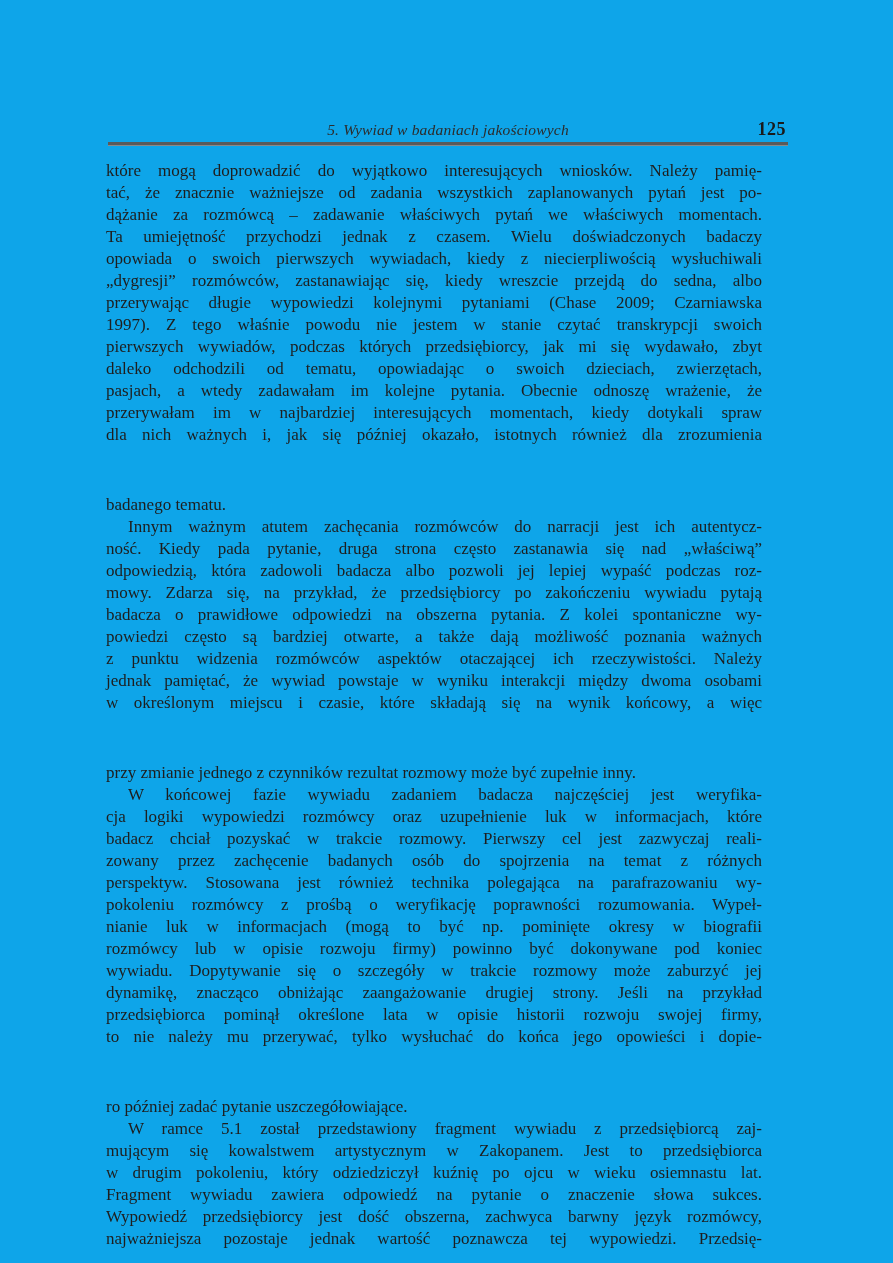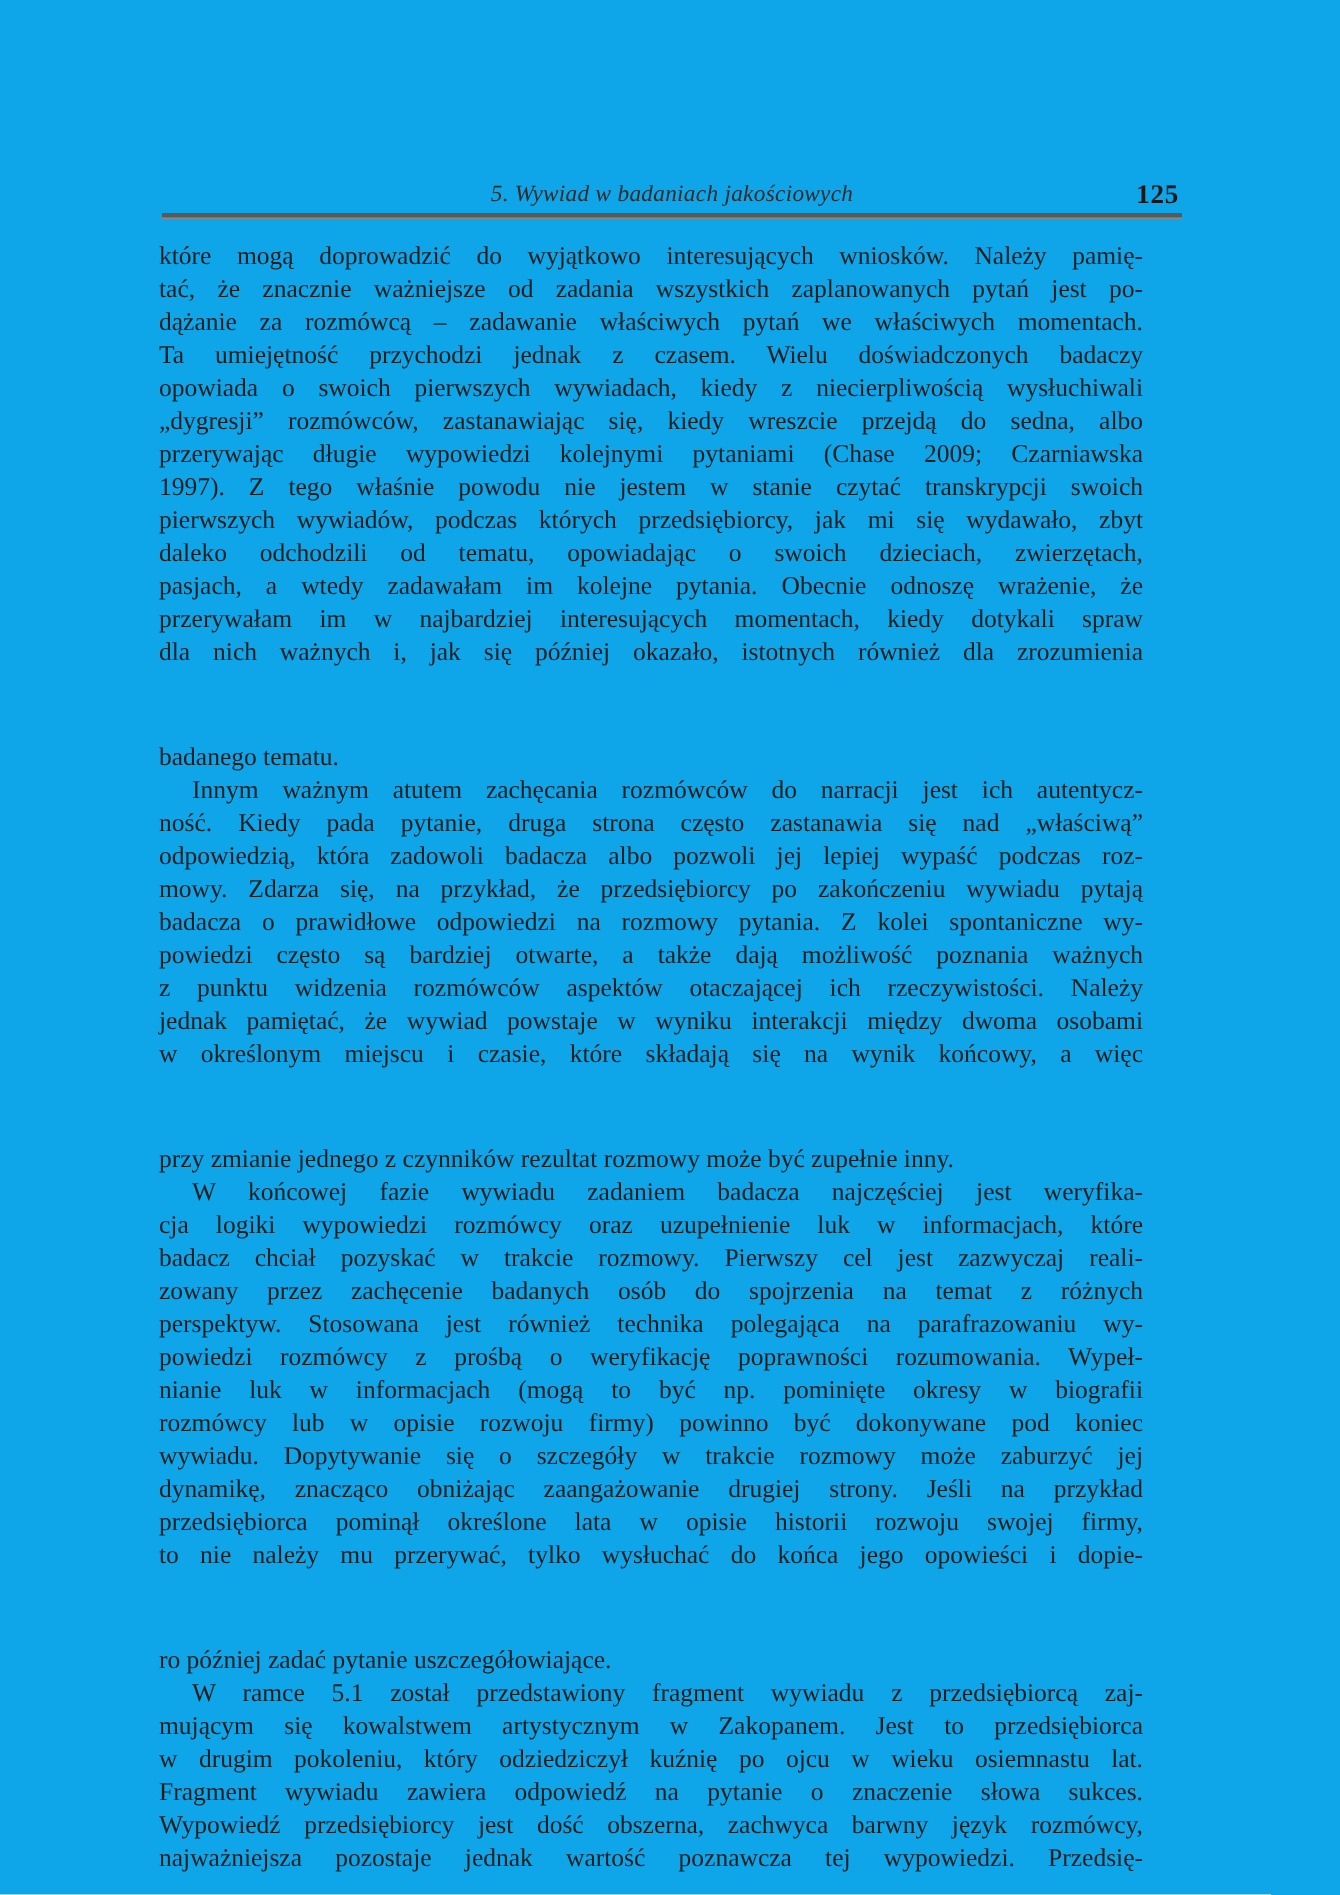--- a/index.html
+++ b/index.html
@@ -101,32 +101,32 @@
       <div class="line">pierwszych wywiadów, podczas których przedsiębiorcy, jak mi się wydawało, zbyt</div>
       <div class="line">daleko odchodzili od tematu, opowiadając o swoich dzieciach, zwierzętach,</div>
       <div class="line">pasjach, a wtedy zadawałam im kolejne pytania. Obecnie odnoszę wrażenie, że</div>
       <div class="line">przerywałam im w najbardziej interesujących momentach, kiedy dotykali spraw</div>
       <div class="line">dla nich ważnych i, jak się później okazało, istotnych również dla zrozumienia</div>
       <div class="line last-left">badanego tematu.</div>
       <div class="line indent">Innym ważnym atutem zachęcania rozmówców do narracji jest ich autentycz-</div>
       <div class="line">ność. Kiedy pada pytanie, druga strona często zastanawia się nad „właściwą”</div>
       <div class="line">odpowiedzią, która zadowoli badacza albo pozwoli jej lepiej wypaść podczas roz-</div>
       <div class="line">mowy. Zdarza się, na przykład, że przedsiębiorcy po zakończeniu wywiadu pytają</div>
-      <div class="line">badacza o prawidłowe odpowiedzi na rozmowy pytania. Z kolei spontaniczne wy-</div>
+      <div class="line">badacza o prawidłowe odpowiedzi na obszerna pytania. Z kolei spontaniczne wy-</div>
       <div class="line">powiedzi często są bardziej otwarte, a także dają możliwość poznania ważnych</div>
       <div class="line">z punktu widzenia rozmówców aspektów otaczającej ich rzeczywistości. Należy</div>
       <div class="line">jednak pamiętać, że wywiad powstaje w wyniku interakcji między dwoma osobami</div>
       <div class="line">w określonym miejscu i czasie, które składają się na wynik końcowy, a więc</div>
       <div class="line last-left">przy zmianie jednego z czynników rezultat rozmowy może być zupełnie inny.</div>
       <div class="line indent">W końcowej fazie wywiadu zadaniem badacza najczęściej jest weryfika-</div>
       <div class="line">cja logiki wypowiedzi rozmówcy oraz uzupełnienie luk w informacjach, które</div>
       <div class="line">badacz chciał pozyskać w trakcie rozmowy. Pierwszy cel jest zazwyczaj reali-</div>
       <div class="line">zowany przez zachęcenie badanych osób do spojrzenia na temat z różnych</div>
       <div class="line">perspektyw. Stosowana jest również technika polegająca na parafrazowaniu wy-</div>
-      <div class="line">powiedzi rozmówcy z prośbą o weryfikację poprawności rozumowania. Wypeł-</div>
+      <div class="line">pokoleniu rozmówcy z prośbą o weryfikację poprawności rozumowania. Wypeł-</div>
       <div class="line">nianie luk w informacjach (mogą to być np. pominięte okresy w biografii</div>
       <div class="line">rozmówcy lub w opisie rozwoju firmy) powinno być dokonywane pod koniec</div>
       <div class="line">wywiadu. Dopytywanie się o szczegóły w trakcie rozmowy może zaburzyć jej</div>
       <div class="line">dynamikę, znacząco obniżając zaangażowanie drugiej strony. Jeśli na przykład</div>
       <div class="line">przedsiębiorca pominął określone lata w opisie historii rozwoju swojej firmy,</div>
       <div class="line">to nie należy mu przerywać, tylko wysłuchać do końca jego opowieści i dopie-</div>
       <div class="line last-left">ro później zadać pytanie uszczegółowiające.</div>
       <div class="line indent">W ramce 5.1 został przedstawiony fragment wywiadu z przedsiębiorcą zaj-</div>
       <div class="line">mującym się kowalstwem artystycznym w Zakopanem. Jest to przedsiębiorca</div>
       <div class="line">w drugim pokoleniu, który odziedziczył kuźnię po ojcu w wieku osiemnastu lat.</div>

